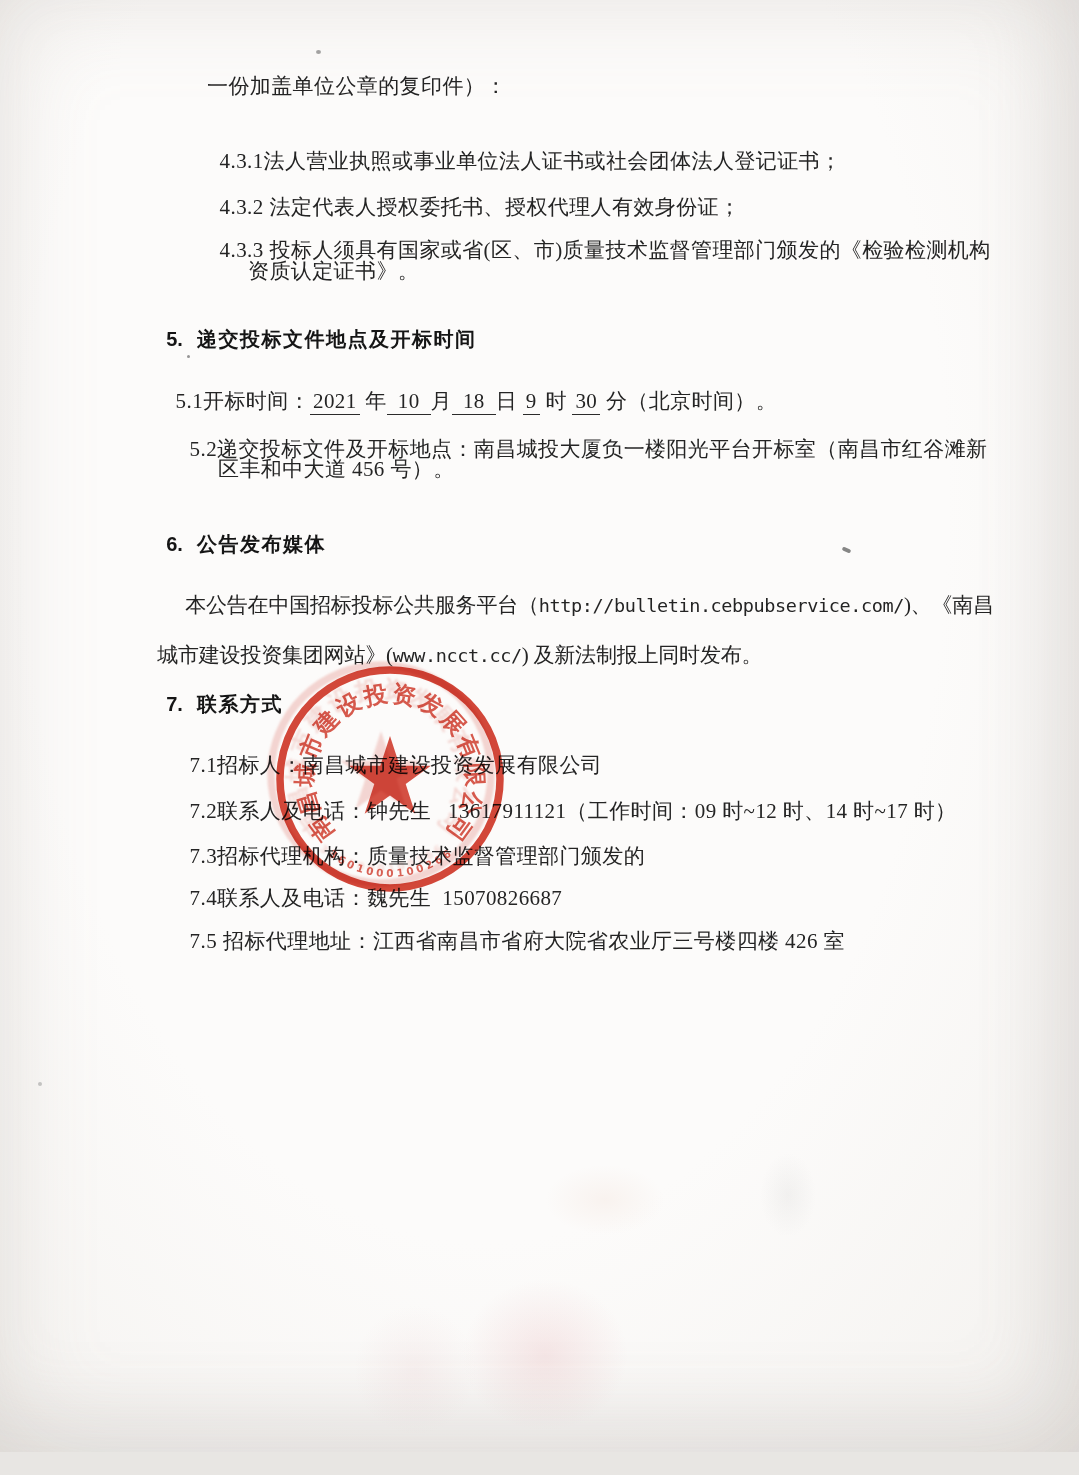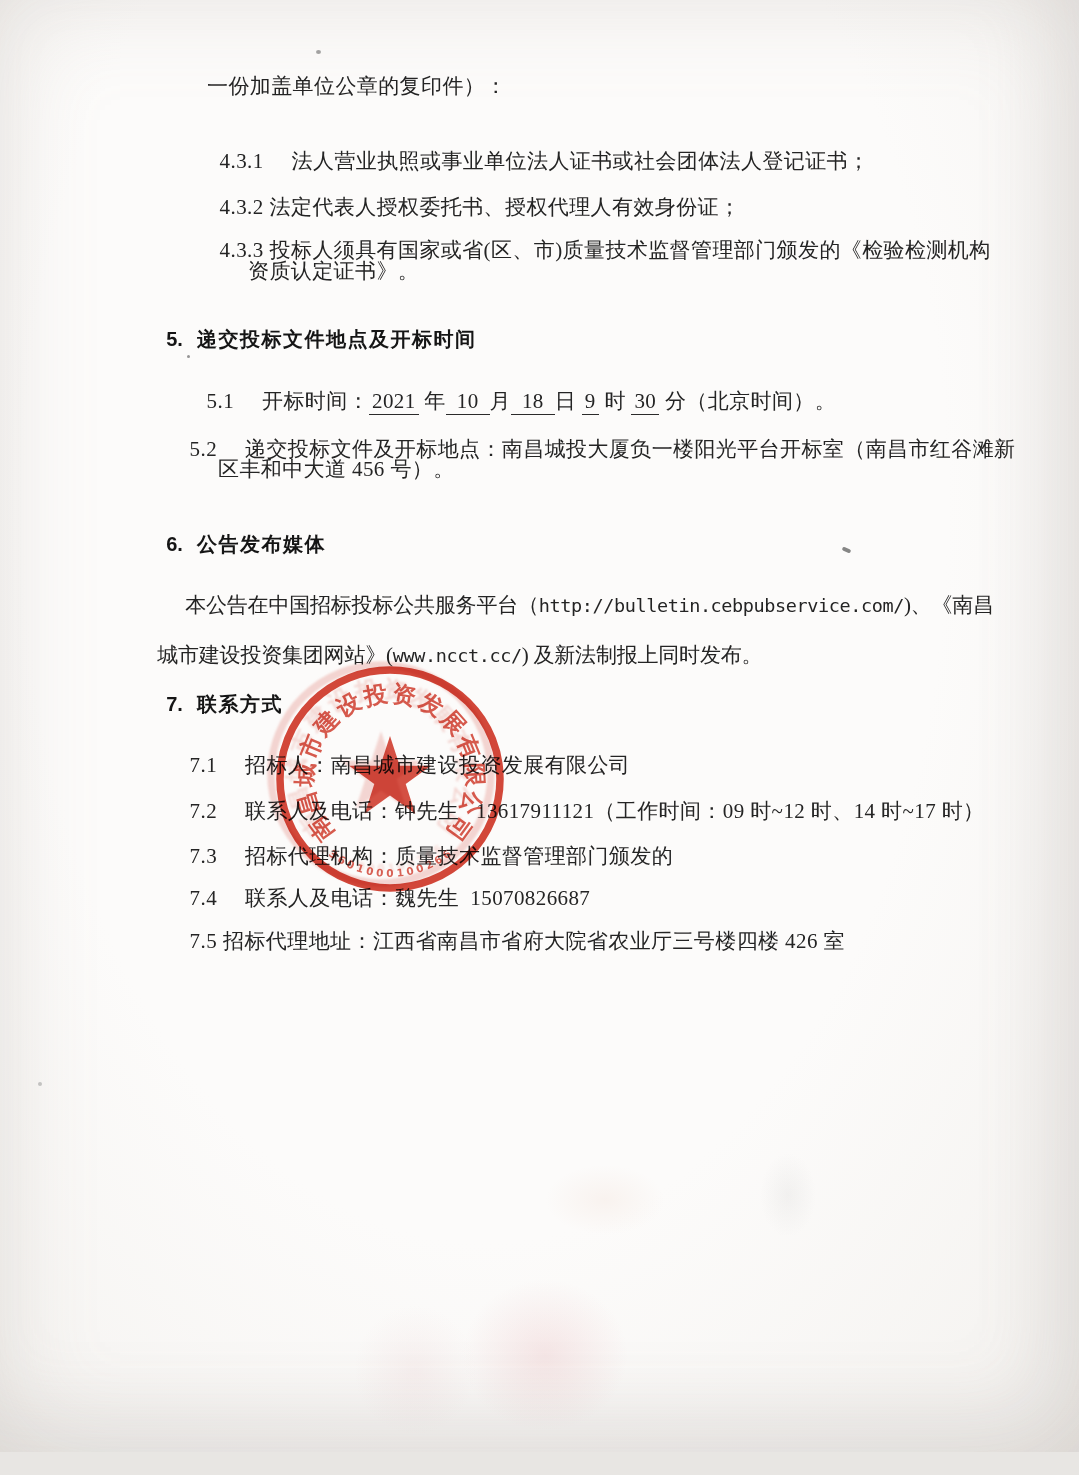--- a/index.html
+++ b/index.html
@@ -16,21 +16,21 @@
     content:"";position:absolute;inset:0;pointer-events:none;
     box-shadow:inset 0 0 100px rgba(160,152,142,.20), inset -30px -40px 80px rgba(150,142,136,.12);
   }
   .line{
     position:absolute;
     font-size:21px;
     letter-spacing:.4px;
     white-space:pre;
     color:#242424;
   }
-  .num{margin-right:28px;}
+  .num{margin-right:0;}
   .num-tight{margin-right:6px;}
   .heading{
     position:absolute;
     font-family:"Liberation Sans","DejaVu Sans",sans-serif;
     font-weight:700;
     font-size:20px;
     letter-spacing:1.5px;
     color:#151515;
     white-space:pre;
   }
@@ -59,21 +59,21 @@
   </div>
   <div class="line" style="top:211px;left:197px">
     <span class="num-tight">4.3.3</span><span>投标人须具有国家或省(区、市)质量技术监督管理部门颁发的《检验检测机构</span>
   </div>
   <div class="line" style="top:257px;left:248px">资质认定证书》。</div>
 
   <div class="heading" style="top:303px;left:138px">
     <span class="hnum">5.</span><span>递交投标文件地点及开标时间</span>
   </div>
 
-  <div class="line" style="top:362px;left:184px">
+  <div class="line" style="top:362px;left:153px">
     <span class="num">5.1</span><span>开标时间：</span><span class="u">2021</span> <span>年</span><span class="u-wide">10</span><span>月</span><span class="u-wide">18</span><span>日 </span><span class="u">9</span><span> 时 </span><span class="u">30</span><span> 分（北京时间）。</span>
   </div>
 
   <div class="line" style="top:410px;left:167px">
     <span class="num">5.2</span><span>递交投标文件及开标地点：南昌城投大厦负一楼阳光平台开标室（南昌市红谷滩新</span>
   </div>
   <div class="line" style="top:455px;left:218px">区丰和中大道 456 号）。</div>
 
   <div class="heading" style="top:508px;left:138px">
     <span class="hnum">6.</span><span>公告发布媒体</span>

